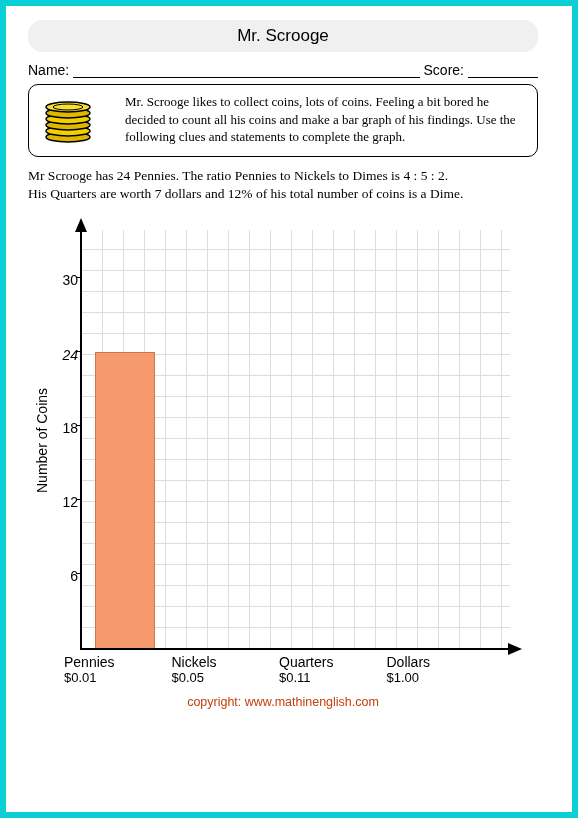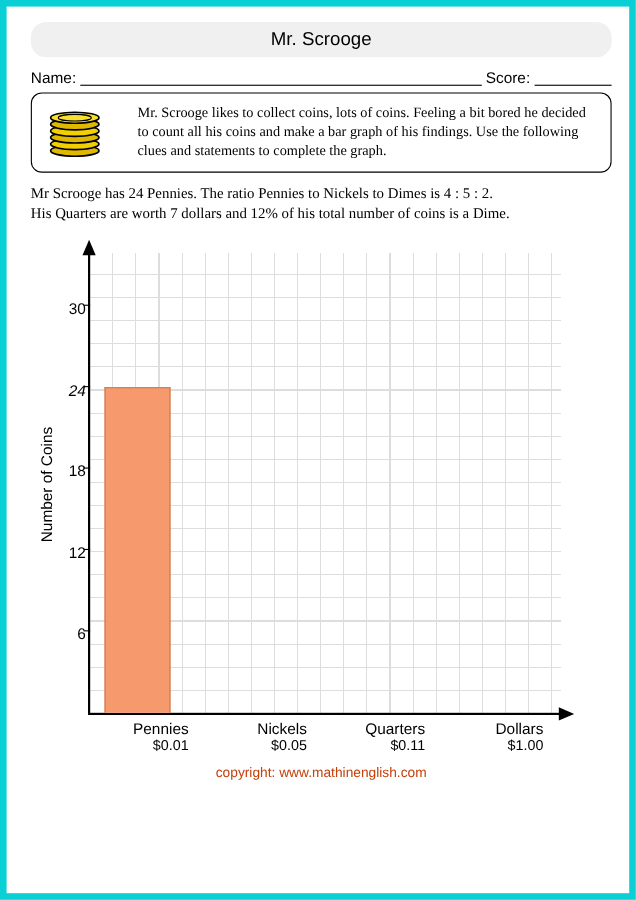--- a/index.html
+++ b/index.html
@@ -7,21 +7,21 @@
     font-family: Georgia, 'Times New Roman', serif;
     background: #0ad0d6;
     width: 578px;
     height: 818px;
     padding: 6px;
   }
   .page {
     background: #fff;
     width: 100%;
     height: 100%;
-    padding: 14px 16px 10px 22px;
+    padding: 14px 34px 10px 22px;
     position: relative;
   }
   .title-bar {
     background: #f0f0f0;
     border-radius: 14px;
     text-align: center;
     padding: 6px 0;
     font-size: 17px;
     font-family: Arial, sans-serif;
     margin-bottom: 8px;
@@ -130,21 +130,21 @@
     background: #f69a6e;
     border: 1px solid #c77a52;
     border-bottom: none;
   }
   .xaxis {
     display: flex;
     margin-left: 36px;
     width: 430px;
     font-family: Arial, sans-serif;
     font-size: 14px;
-    text-align: right;
+    text-align: left;
     padding-top: 4px;
   }
   .xaxis .cat { flex: 1; }
   .xaxis .sub { font-size: 13px; }
   .copyright {
     text-align: center;
     font-size: 12.5px;
     font-family: Arial, sans-serif;
     margin-top: 10px;
     color: #c2410c;

